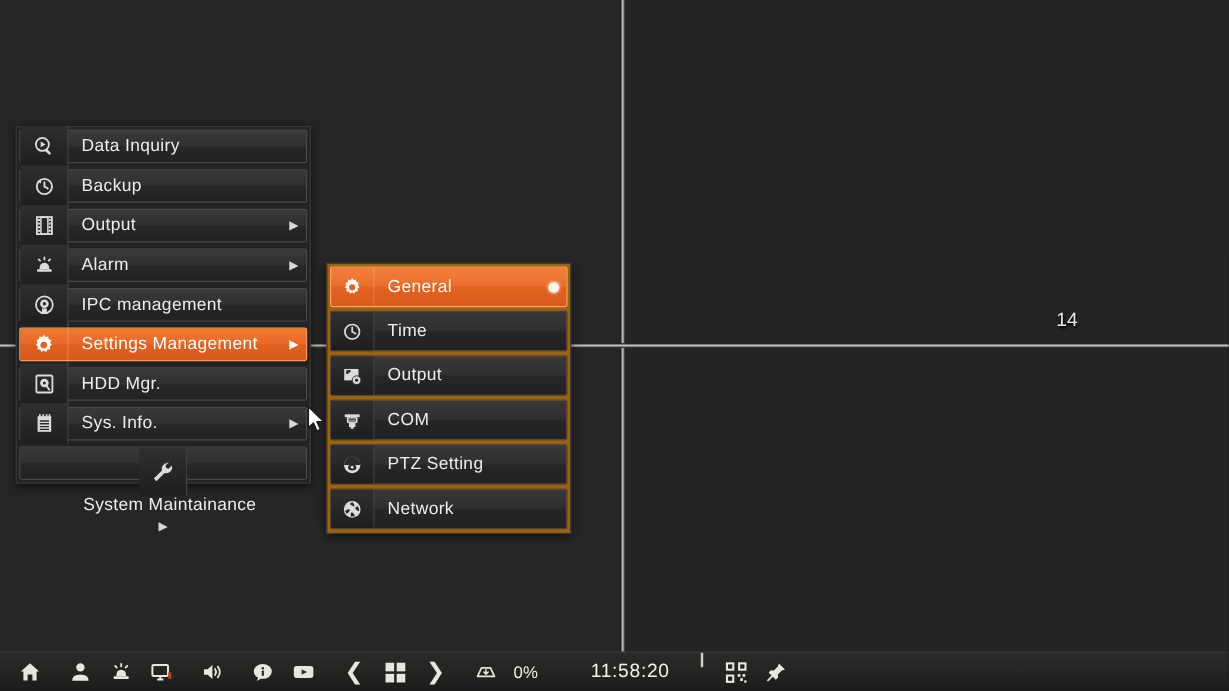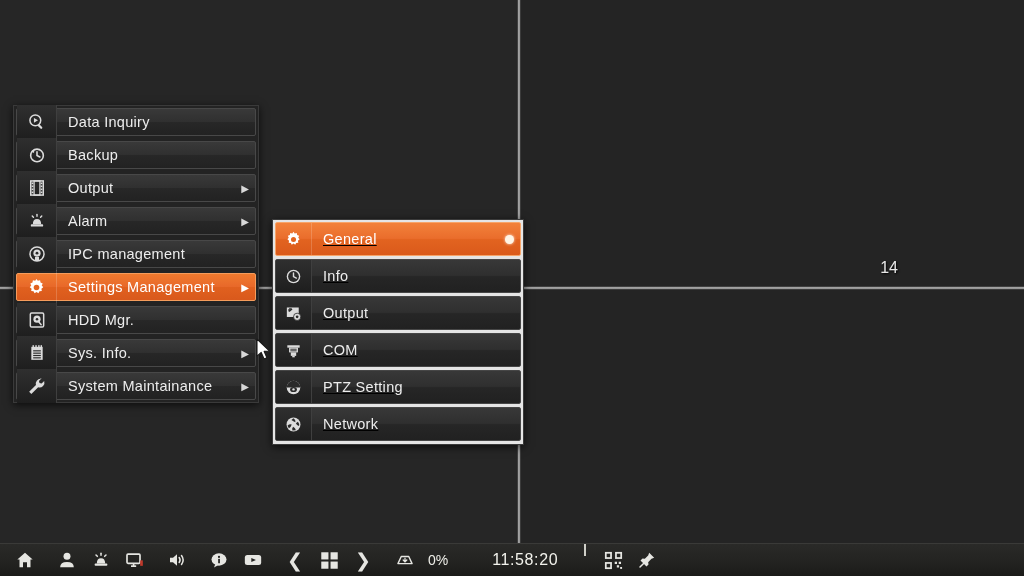--- a/index.html
+++ b/index.html
@@ -60,21 +60,21 @@
   .menu-item {
     position:relative;
     display:flex; align-items:center;
     height:28px;
     margin-bottom:5px;
     background:linear-gradient(to bottom,#393939 0%,#303030 48%,#272727 52%,#222222 100%);
     border:1px solid #484848;
     border-radius:2px;
     cursor:default;
   }
-  .menu-item:last-child { margin-bottom:0; }
+  .menu-item:last-child { margin-bottom:0;flex-direction:column; }
   .menu-item.selected {
     background:linear-gradient(to bottom,#f07a2e 0%,#e8692a 48%,#e0601f 52%,#d9591c 100%);
     border:1px solid #f59c5c;
   }
   .mi-icon {
     width:40px; height:34px;
     display:flex; align-items:center; justify-content:center;
     flex:0 0 40px;
     background:linear-gradient(to bottom,#2f2f2f,#1e1e1e);
     border-right:1px solid #3f3f3f;
@@ -95,27 +95,26 @@
     width:20px; flex:0 0 20px;
     display:flex; align-items:center; justify-content:center;
     color:#d8d8d8; font-size:10px;
   }
   .menu-item.selected .mi-arrow { color:#fff; }
   .mi-arrow.hidden { visibility:hidden; }
 
   
   .sub-menu {
     position:absolute; left:272px; top:219px;
-    width:252px;
-    background:#e5e5e5;
+    width:204px;
+    background:#a16207;
     border:1px solid #3a3a3a;
     padding:2px;
     box-shadow:0 2px 8px rgba(0,0,0,.7);
     z-index:21;
-    text-decoration:underline;
   }
   .sub-item {
     position:relative;
     display:flex; align-items:center;
     height:34px;
     margin-bottom:3px;
     background:linear-gradient(to bottom,#383838 0%,#2f2f2f 48%,#262626 52%,#212121 100%);
     border:1px solid #464646;
     border-radius:2px;
     cursor:default;
@@ -364,21 +363,21 @@
     </div>
 
     <div class="sub-item">
       <span class="si-icon">
         <svg width="19" height="19" viewBox="0 0 24 24">
           <circle cx="12" cy="12" r="8.6" fill="#dcdcdc"></circle>
           <circle cx="12" cy="12" r="6.8" fill="#2a2a2a"></circle>
           <path d="M12 7.4 L12 12 L15.6 14" fill="none" stroke="#dcdcdc" stroke-width="1.8" stroke-linecap="round"></path>
         </svg>
       </span>
-      <span class="si-label">Info</span>
+      <span class="si-label">Time</span>
       <span class="si-dot hidden">
           <span></span>
         </span>
     </div>
 
     <div class="sub-item">
       <span class="si-icon">
         <svg width="19" height="19" viewBox="0 0 24 24">
           <rect x="3.6" y="4.4" width="15" height="12" fill="#dcdcdc"></rect>
           <path d="M6.4 9.4 L10.2 6.2 M6.4 6.2 L6.4 9.4 M6.4 6.2 L9.6 6.2" stroke="#2a2a2a" stroke-width="1.6" fill="none"></path>

